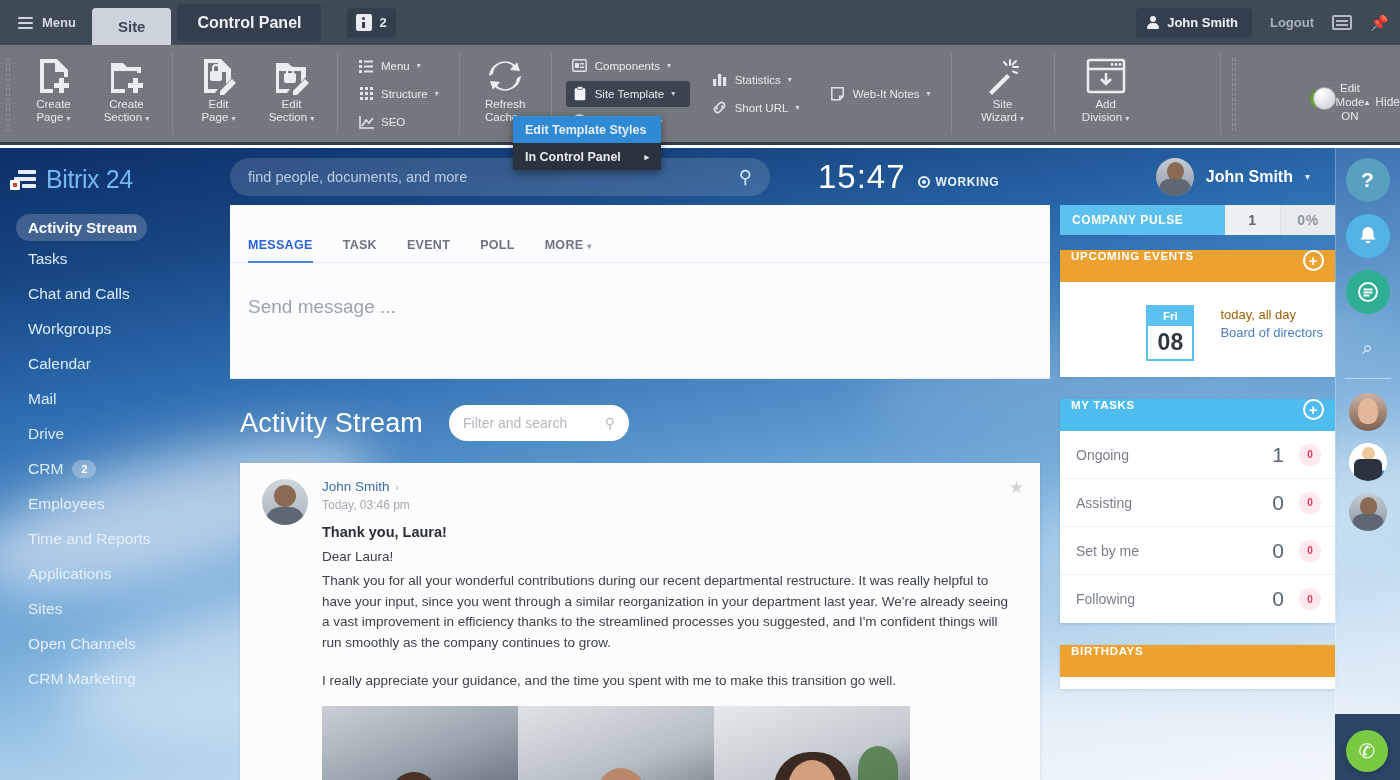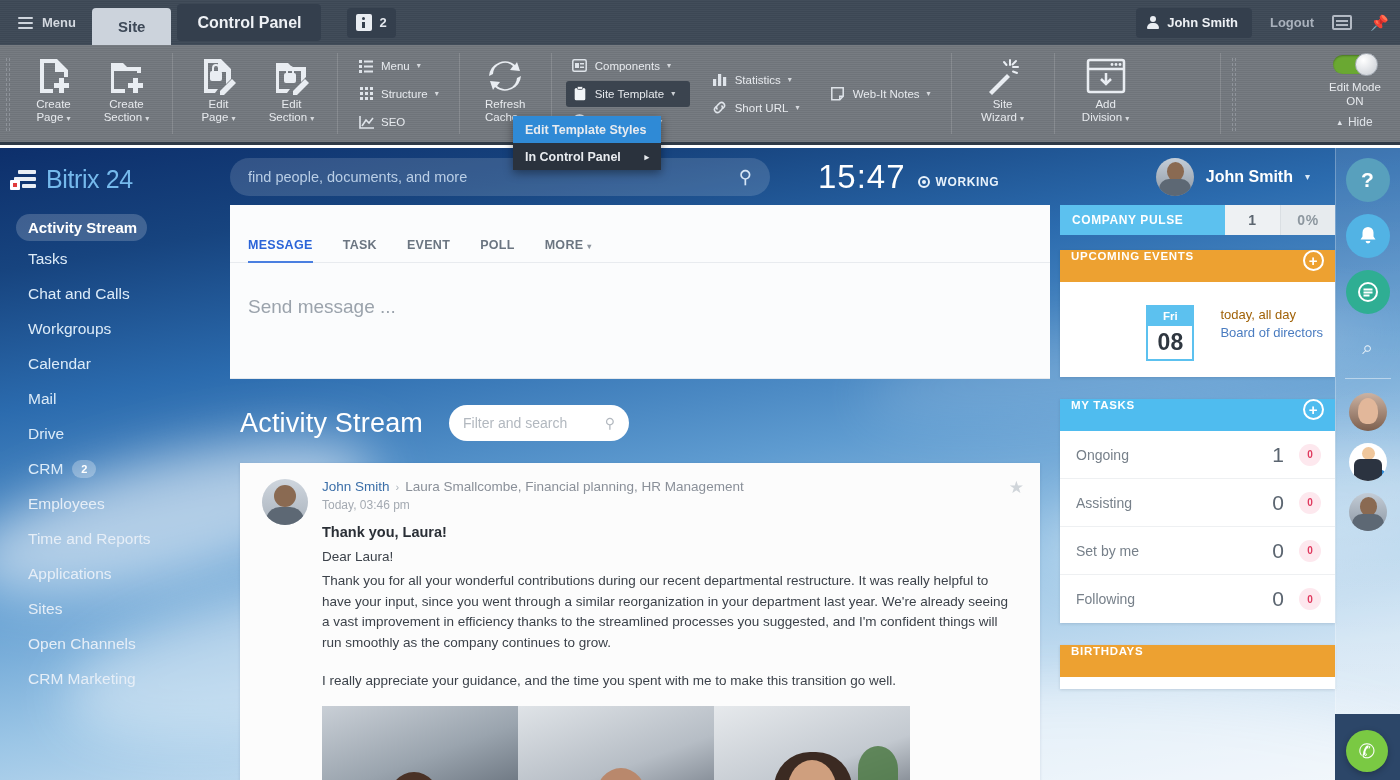--- a/index.html
+++ b/index.html
@@ -96,21 +96,21 @@
   .bigbtn .bi { height: 44px; display:flex; align-items:center; justify-content:center; }
   .caret { font-size: 8px; opacity: .85; }
   .smallcol { display: flex; flex-direction: column; justify-content: center; padding: 0 8px; gap: 2px; }
   .smallbtn {
     display: flex; align-items: center; gap: 7px; height: 26px; padding: 0 6px;
     color: #e7eaee; font-size: 11.5px; border-radius: 3px;
   }
   .smallbtn.active { background: #3b444f; }
   .smallbtn .si { width: 16px; height: 16px; display: flex; align-items: center; justify-content: center; }
   .edit-mode {
-    margin-left: auto; width: 90px; display: flex; flex-direction: column;
+    margin-left: auto; width: 90px; display: flex; flex-direction: row;
     align-items: center; padding-top: 10px; color: #e7eaee; font-size: 11.5px; line-height: 14px;
   }
   .toggle {
     width: 44px; height: 19px; border-radius: 10px; background: #6aa832; position: relative;
     box-shadow: inset 0 1px 2px rgba(0,0,0,.3);
   }
   .toggle .knob {
     position: absolute; right: -1px; top: -2px; width: 23px; height: 23px; border-radius: 50%;
     background: radial-gradient(circle at 35% 30%, #fff, #c6cbd2);
     border: 1px solid #a7aeb7;
@@ -720,21 +720,20 @@
       </div>
 
       <div class="post">
         <span class="star">★</span>
         <div class="post-inner">
           <div class="avatar48"></div>
           <div class="post-body">
             <div class="p-head">
               <span class="p-author">John Smith</span>
               <span class="p-chev">›</span>
-              <span class="p-target">Laura Smallcombe, Financial planning, HR Management</span>
             </div>
             <div class="p-time">Today, 03:46 pm</div>
             <div class="p-subject">Thank you, Laura!</div>
             <div class="p-line">Dear Laura!</div>
             <div class="p-para">Thank you for all your wonderful contributions during our recent departmental restructure. It was really helpful to have your input, since you went through a similar reorganization in your department last year. We're already seeing a vast improvement in efficiency thanks to the streamlined processes you suggested, and I'm confident things will run smoothly as the company continues to grow.</div>
             <div class="p-para p-para2">I really appreciate your guidance, and the time you spent with me to make this transition go well.</div>
             <div class="photo">
               <div class="ph ph1">
                   <span class="face"></span>
                 </div>

